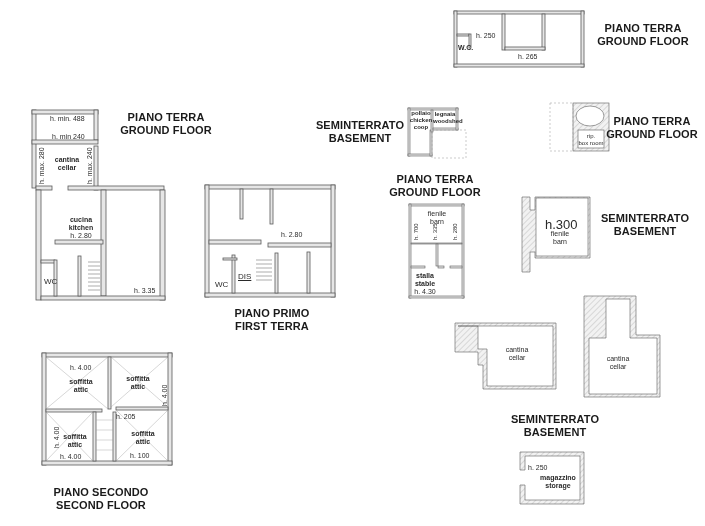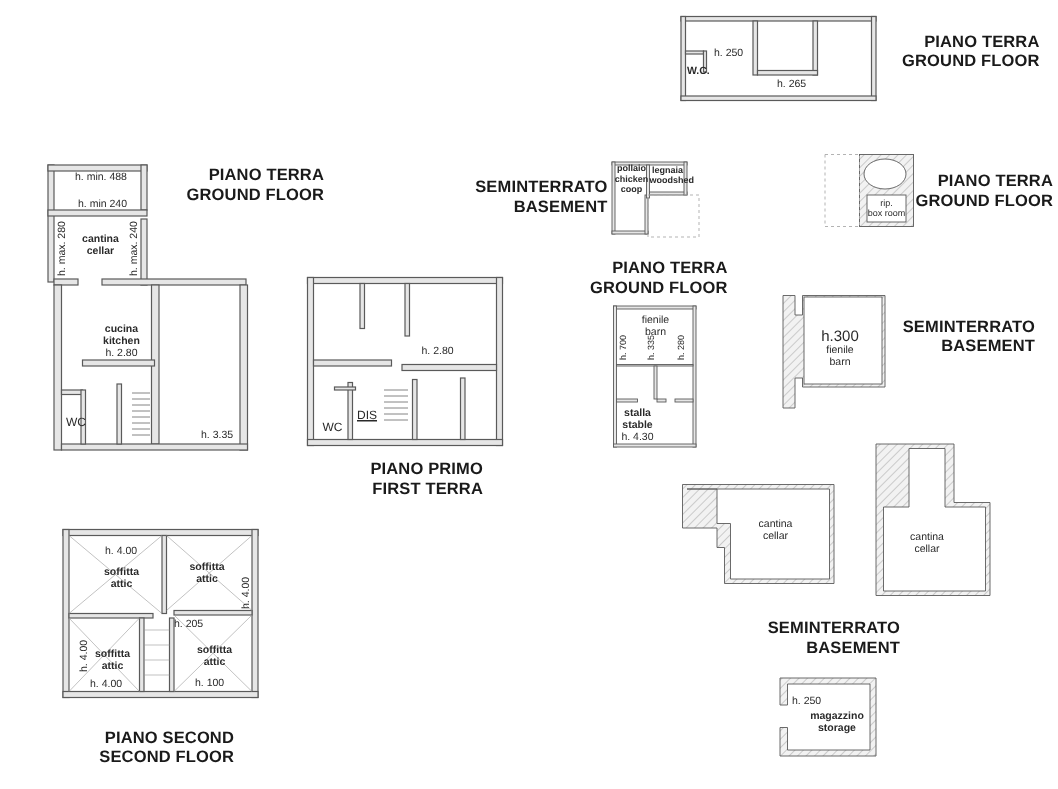--- a/index.html
+++ b/index.html
@@ -1,20 +1,20 @@
 <!DOCTYPE html>
 <html><head>
 <meta charset="utf-8">
 <style>
   html, body { margin: 0; padding: 0; background: #ffffff; }
   body { width: 705px; height: 526px; position: relative; overflow: hidden;
          font-family: "Liberation Sans", sans-serif; color: #1c1c1c; }
   svg.plan { position: absolute; left: 0; top: 0; }
   .title { position: absolute; font-weight: bold; font-size: 11px; line-height: 13px;
-           text-align: right; color: #1a1a1a; letter-spacing: 0.1px; white-space: nowrap; }
+           text-align: center; color: #1a1a1a; letter-spacing: 0.1px; white-space: nowrap; }
   .lbl { position: absolute; font-size: 7px; line-height: 8px; color: #2a2a2a;
          white-space: nowrap; text-align: center; }
   .lbl.b { font-weight: bold; }
   .lbl.big { font-size: 8px; line-height: 9px; }
   .lbl.v { transform: rotate(-90deg); transform-origin: left top; }
 </style>
 </head>
 <body>
 
 <svg class="plan" width="705" height="526" viewBox="0 0 705 526">
@@ -168,21 +168,21 @@
 
 <div class="title" style="left:116px;top:111px;width:100px;">
   <div>PIANO TERRA</div>
   <div>GROUND FLOOR</div>
 </div>
 <div class="title" style="left:222px;top:307px;width:100px;">
   <div>PIANO PRIMO</div>
   <div>FIRST TERRA</div>
 </div>
 <div class="title" style="left:46px;top:486px;width:110px;">
-  <div>PIANO SECOND</div>
+  <div>PIANO SECONDO</div>
   <div>SECOND FLOOR</div>
 </div>
 <div class="title" style="left:593px;top:22px;width:100px;">
   <div>PIANO TERRA</div>
   <div>GROUND FLOOR</div>
 </div>
 <div class="title" style="left:315px;top:119px;width:90px;">
   <div>SEMINTERRATO</div>
   <div>BASEMENT</div>
 </div>
@@ -272,21 +272,21 @@
   <div>stable</div>
   <div style="font-weight:normal;">h. 4.30</div>
 </div>
 
 <div class="lbl" style="left:578px;top:133px;width:26px;font-size:6px;line-height:7px;">
   <div>rip.</div>
   <div>box room</div>
 </div>
 
 <div class="lbl" style="left:545px;top:220px;width:30px;">
-  <div style="font-size:10px;line-height:10px;">h.300</div>
+  <div style="font-size:13px;line-height:10px;">h.300</div>
   <div>fienile</div>
   <div>barn</div>
 </div>
 
 <div class="lbl" style="left:500px;top:346px;width:34px;">
   <div>cantina</div>
   <div>cellar</div>
 </div>
 <div class="lbl" style="left:601px;top:355px;width:34px;">
   <div>cantina</div>

